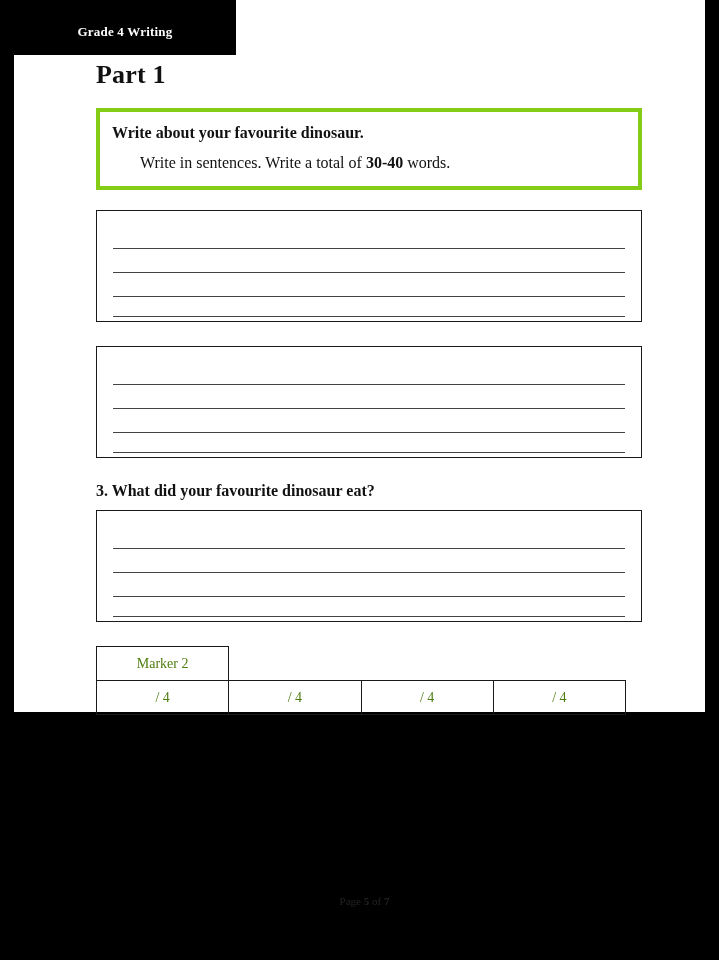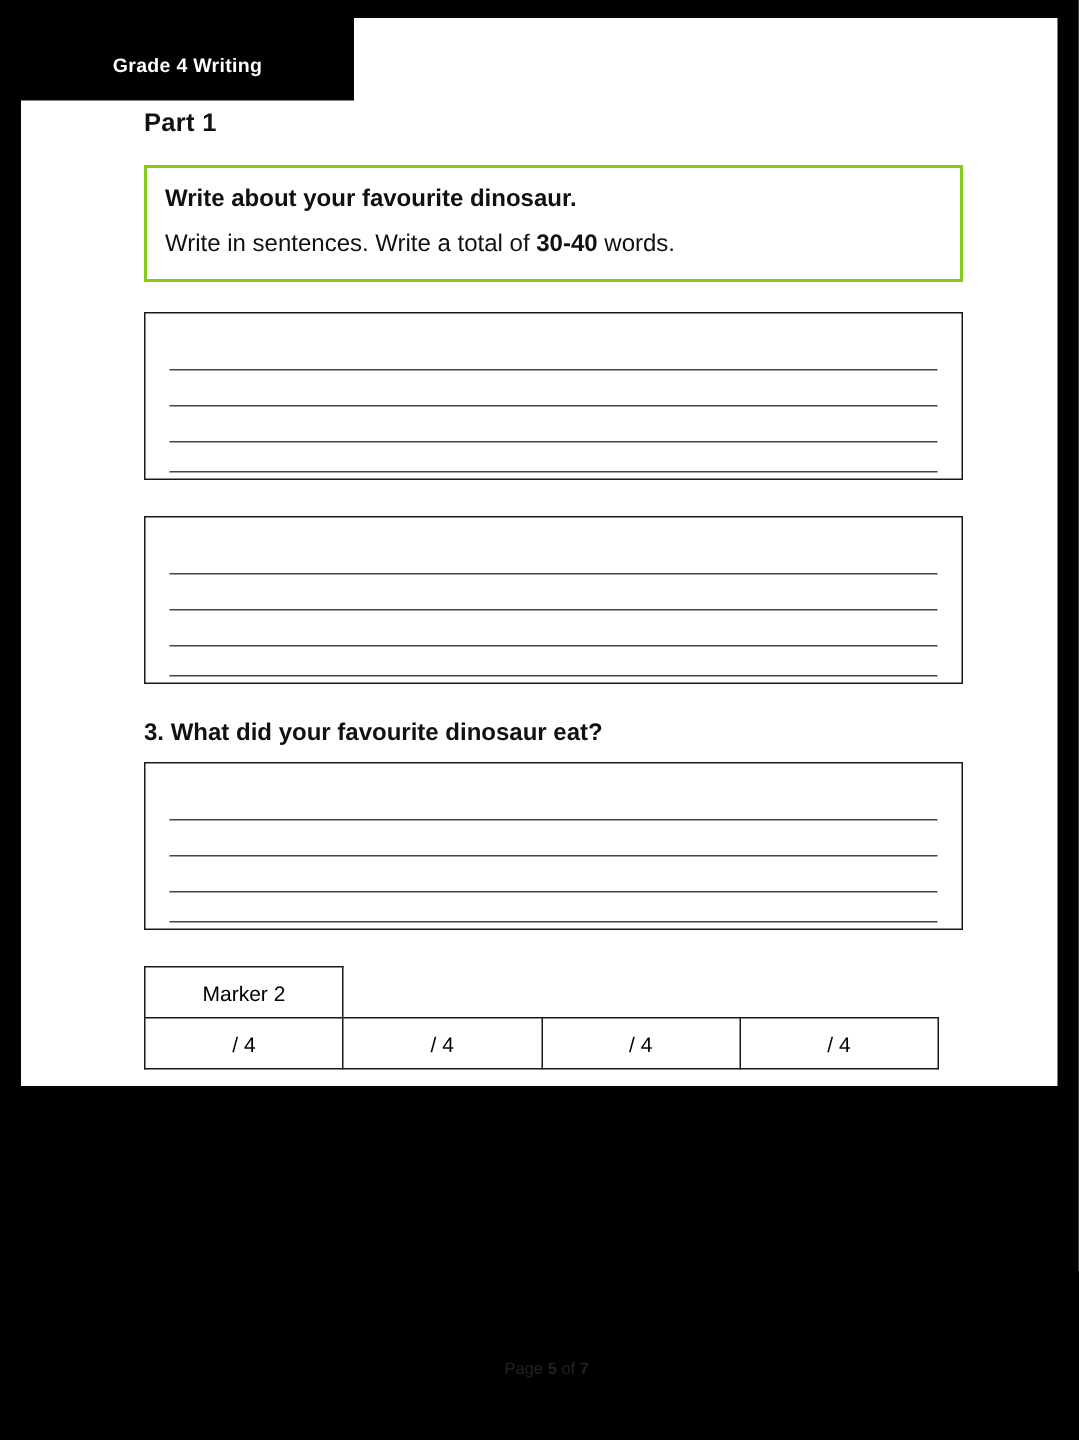--- a/index.html
+++ b/index.html
@@ -11,24 +11,25 @@
   body {
     width: 719px;
     height: 960px;
     position: relative;
     font-family: "Liberation Sans", sans-serif;
     overflow: hidden;
   }
   .page {
     position: absolute;
     left: 14px;
-    top: 12px;
+    top: 0;
     width: 691px;
     height: 712px;
     background: #ffffff;
+    font-family: Liberation Serif, serif;
   }
   .header-tab {
     position: absolute;
     left: 0;
     top: 0;
     width: 222px;
     height: 55px;
     background: #000000;
     color: #ffffff;
     display: flex;
@@ -41,40 +42,41 @@
     font-weight: bold;
     letter-spacing: 0.2px;
   }
   .content {
     position: absolute;
     left: 82px;
     top: 60px;
     width: 546px;
   }
   .part-title {
-    font-size: 17px;
+    font-size: 26px;
     font-weight: bold;
     color: #111;
     margin: 0 0 18px 0;
     letter-spacing: 0.2px;
   }
   .instructions {
-    border: 2px solid #84cc16;
+    border: 4px solid #84cc16;
     padding: 12px 12px 14px 12px;
     margin-bottom: 20px;
   }
   .instructions .line1 {
     font-size: 16px;
     font-weight: bold;
     color: #111;
     margin-bottom: 12px;
   }
   .instructions .line2 {
     font-size: 16px;
     color: #111;
+    margin-left: 28px;
   }
   .instructions .line2 b { font-weight: bold; }
   .question {
     font-size: 16px;
     font-weight: bold;
     color: #111;
     margin: 0 0 10px 0;
   }
   .answer-box {
     border: 1.5px solid #1a1a1a;
@@ -91,21 +93,21 @@
   table.marks {
     border-collapse: collapse;
     margin-top: 4px;
     width: 530px;
     table-layout: fixed;
   }
   table.marks td {
     border: 1.5px solid #1a1a1a;
     text-align: center;
     font-size: 14px;
-    color: #000000;
+    color: #4d7c0f;
     height: 34px;
     padding: 4px 2px;
   }
   table.marks tr.marker-row td.empty {
     border: none;
   }
   .footer {
     position: absolute;
     left: 0;
     top: 895px;

